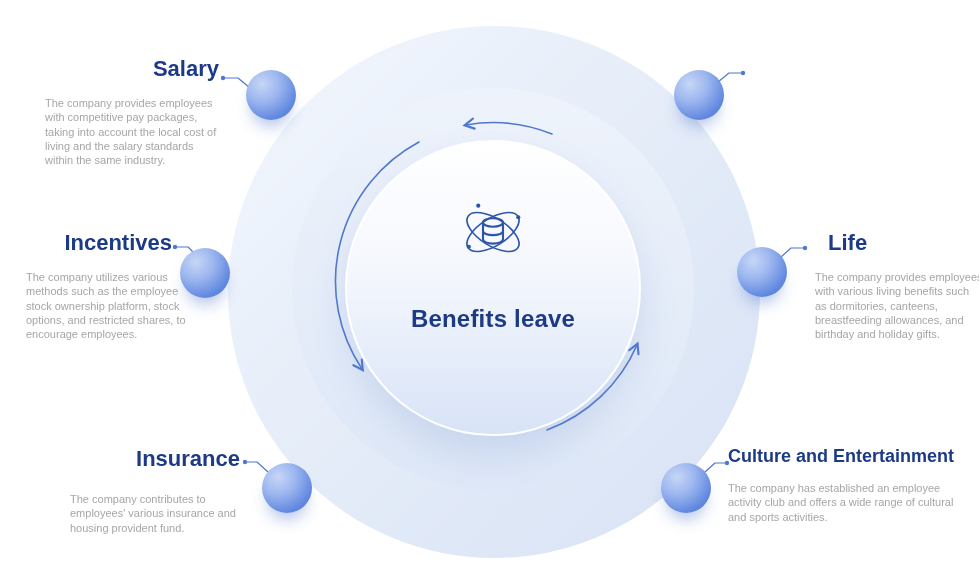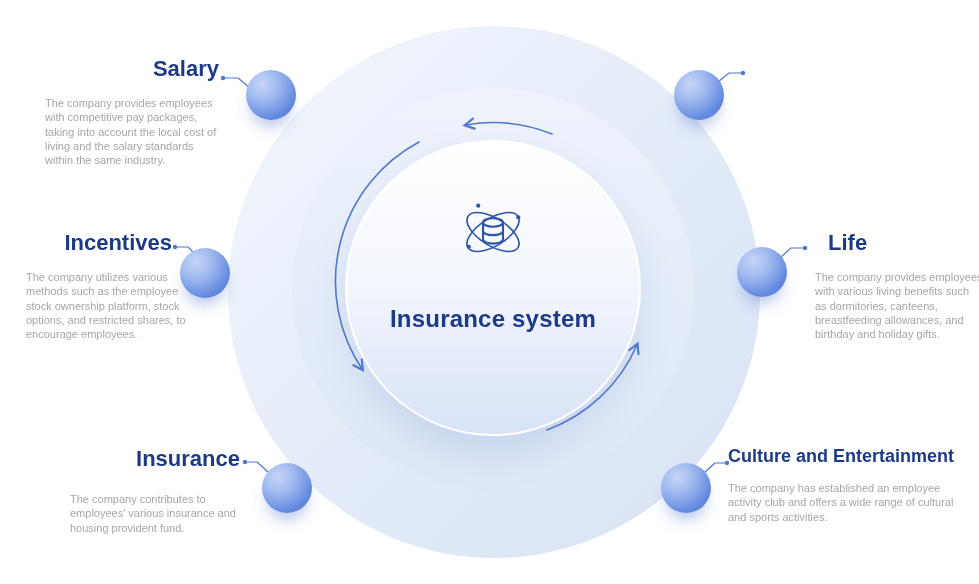--- a/index.html
+++ b/index.html
@@ -100,21 +100,21 @@
         <ellipse cx="38" cy="29" rx="9.5" ry="4"></ellipse>
         <path d="M28.5,29 L28.5,45 A9.5,4 0 0 0 47.5,45 L47.5,29"></path>
         <path d="M28.5,37 A9.5,4 0 0 0 47.5,37"></path>
       </g>
       <g fill="#2e56a8" stroke="none">
         <circle cx="15" cy="52" r="2"></circle>
         <circle cx="62" cy="24" r="2"></circle>
         <circle cx="24" cy="13" r="2"></circle>
       </g>
     </svg>
-    <div class="center-title">Insurance system</div>
+    <div class="center-title">Benefits leave</div>
   </div>
 
   <svg class="overlay" width="979" height="584" viewBox="0 0 979 584">
     <defs>
       <marker id="ah" viewBox="0 0 10 10" markerWidth="9" markerHeight="9" refX="7" refY="5" orient="auto">
         <path d="M1.5,1.5 L8,5 L1.5,8.5" fill="none" stroke="#5078cc" stroke-width="1.5" stroke-linecap="round"></path>
       </marker>
     </defs>
 
     <g fill="none" stroke="#5078cc" stroke-width="1.6" stroke-linecap="round">

